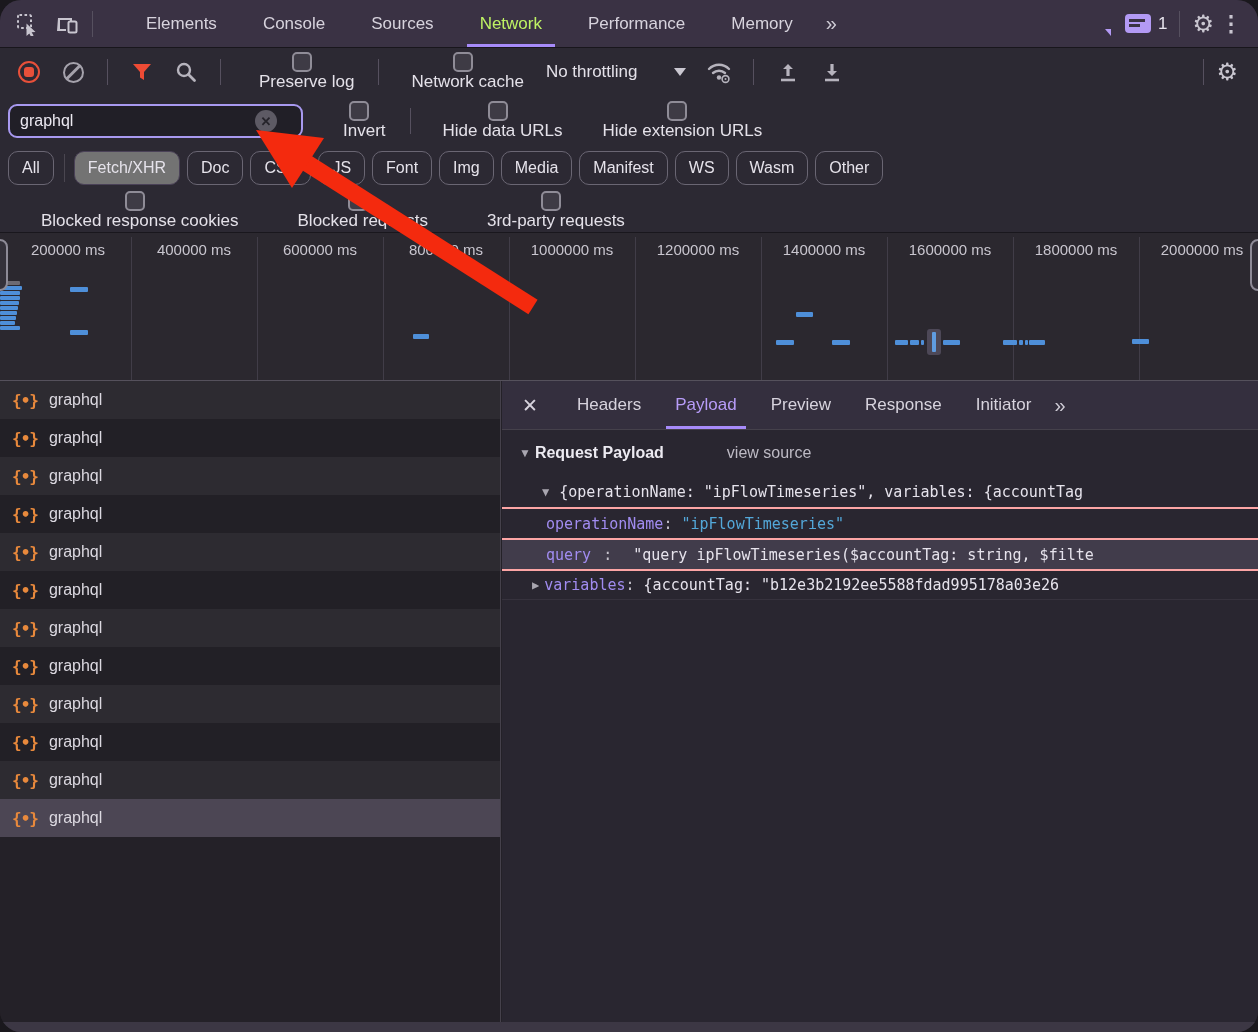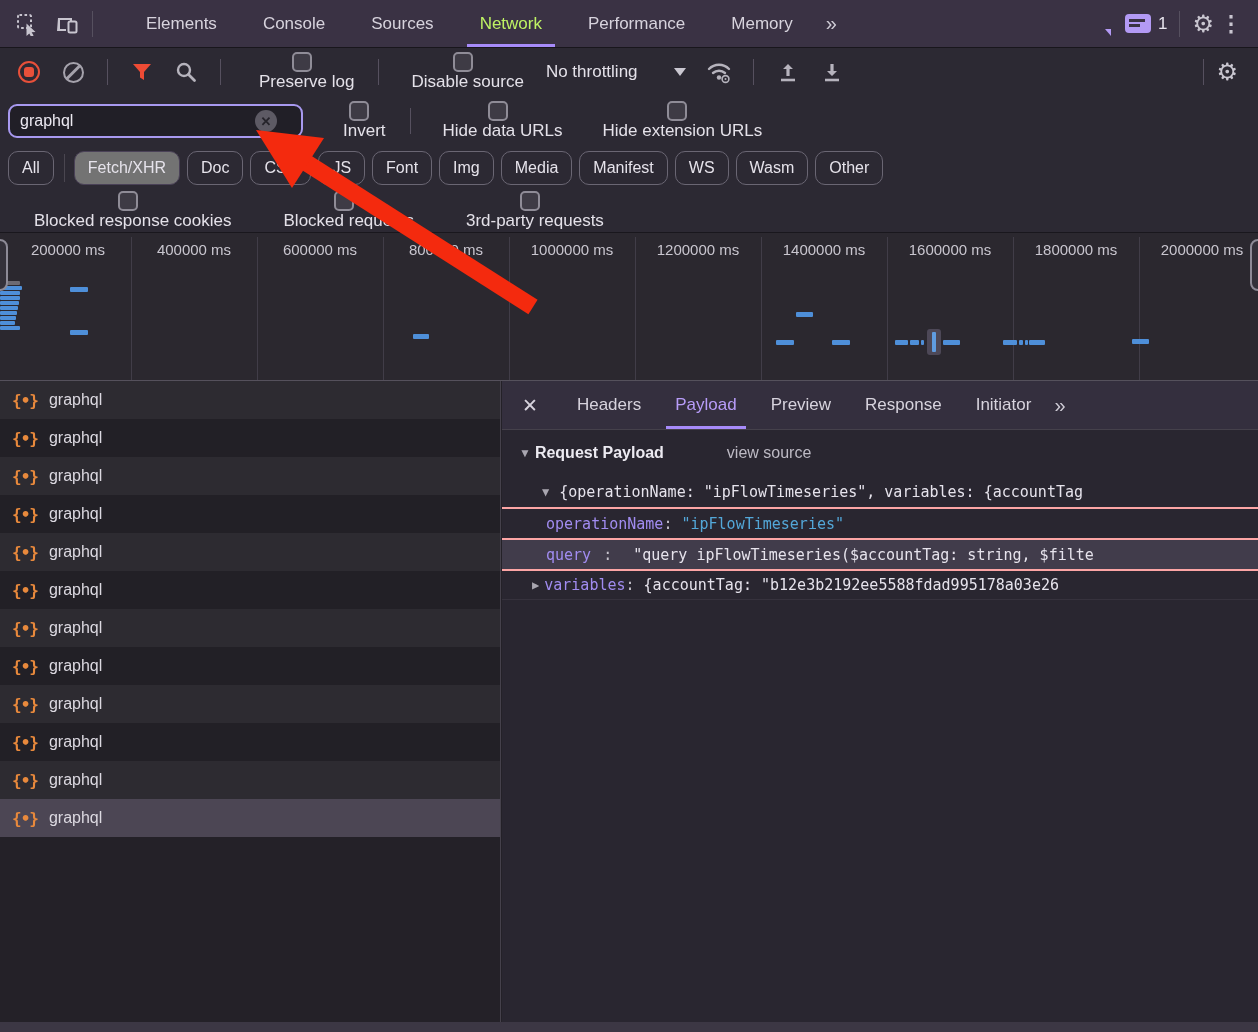--- a/index.html
+++ b/index.html
@@ -1,17 +1,17 @@
 <!DOCTYPE html>
 <html><head>
 <meta charset="utf-8">
 <style>
   * { margin:0; padding:0; box-sizing:border-box; }
   body { background:#1a181d; font-family:"Liberation Sans", sans-serif; }
-  .stage { position:relative; width:1258px; height:1032px; overflow:hidden; background:#242128; }
+  .stage { position:relative; width:1258px; height:1032px; overflow:hidden; background:#242128;border-radius:21px; }
 
   
   .tabbar { position:absolute; top:0; left:0; width:1258px; height:48px; background:#3a3244;
             display:flex; align-items:center; border-bottom:1px solid #18161c; }
   .tb-icon { width:26px; height:26px; display:flex; align-items:center; justify-content:center; margin-left:14px; }
   .vdiv { width:1px; height:26px; background:#56505f; margin:0 12px; }
   .tabs { display:flex; align-items:center; height:100%; margin-left:18px; }
   .tab { position:relative; height:100%; display:flex; align-items:center; padding:0 23px; font-size:17px;
          color:#d7d3dd; cursor:default; }
   .tab.active { color:#bef264; }
@@ -52,21 +52,21 @@
   
   .chiprow { position:absolute; top:146px; left:0; width:1258px; height:44px; background:#2c2933;
              display:flex; align-items:center; padding-left:8px; }
   .chip { height:34px; display:flex; align-items:center; padding:0 13px; border:1.5px solid #6a6673; border-radius:10px;
           color:#e6e3eb; font-size:16px; margin-right:7px; white-space:nowrap; }
   .chip.active { background:#737373; border-color:#4a4157; }
   .chipdiv { width:1px; height:28px; background:#4a4650; margin:0 9px 0 3px; }
 
   
   .cbrow { position:absolute; top:190px; left:0; width:1258px; height:42px; background:#2c2933; display:flex; align-items:center; padding-left:16px; }
-  .cbrow .cb-item { margin-left:8px; margin-right:34px; }
+  .cbrow .cb-item { margin-left:15px; margin-right:34px; }
 
   
   .timeline { position:absolute; top:232px; left:0; width:1258px; height:149px; background:#2b282f;
               border-top:1px solid #19171d; border-bottom:1px solid #55515c; overflow:hidden; }
   .tl-div { position:absolute; top:4px; bottom:0; width:1px; background:#413d48; }
   .tl-label { position:absolute; top:8px; width:118px; text-align:center; color:#c9c6cf; font-size:15px; white-space:nowrap; }
   .handle { position:absolute; width:16px; height:52px; border:2px solid #8d8a96; border-radius:8px; background:#34313a; top:6px; }
   .wf-blue { position:absolute; background:#4e8fd9; border-radius:1px; }
   .wf-gray { position:absolute; background:#6d6a72; border-radius:1px; }
   .wf-markerbg { position:absolute; background:#4d4857; border-radius:3px; }
@@ -177,21 +177,21 @@
       </svg>
     </div>
     <div class="vdiv"></div>
     <div class="cb-item" style="margin-left:16px;">
       <span class="cb"></span>
       <span class="tb-label">Preserve log</span>
     </div>
     <div class="vdiv" style="margin-left:24px;"></div>
     <div class="cb-item" style="margin-left:10px;">
       <span class="cb"></span>
-      <span class="tb-label">Disable source</span>
+      <span class="tb-label">Network cache</span>
     </div>
     <div class="throttle">
       <span class="tb-label" style="margin-left:0;">No throttling</span>
       <span class="caret-down"></span>
     </div>
     <div class="icon-btn" style="margin-left:18px;">
       <svg class="icon" width="26" height="24" viewBox="0 0 26 24">
         <path d="M3 9 a14 14 0 0 1 20 0" fill="none" stroke="#b6b3bd" stroke-width="2.4" stroke-linecap="round"></path>
         <path d="M7 13 a9 9 0 0 1 12 0" fill="none" stroke="#b6b3bd" stroke-width="2.4" stroke-linecap="round"></path>
         <circle cx="13" cy="17.5" r="2.2" fill="#b6b3bd"></circle>

